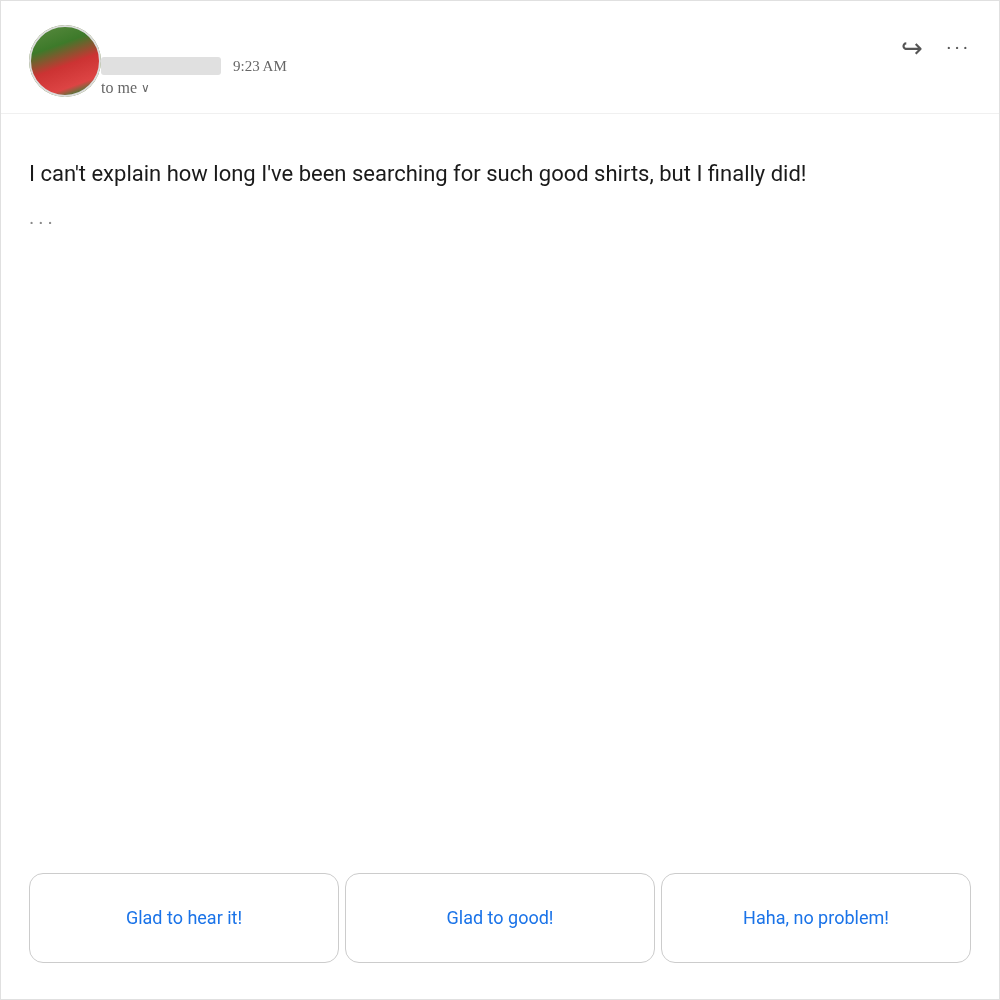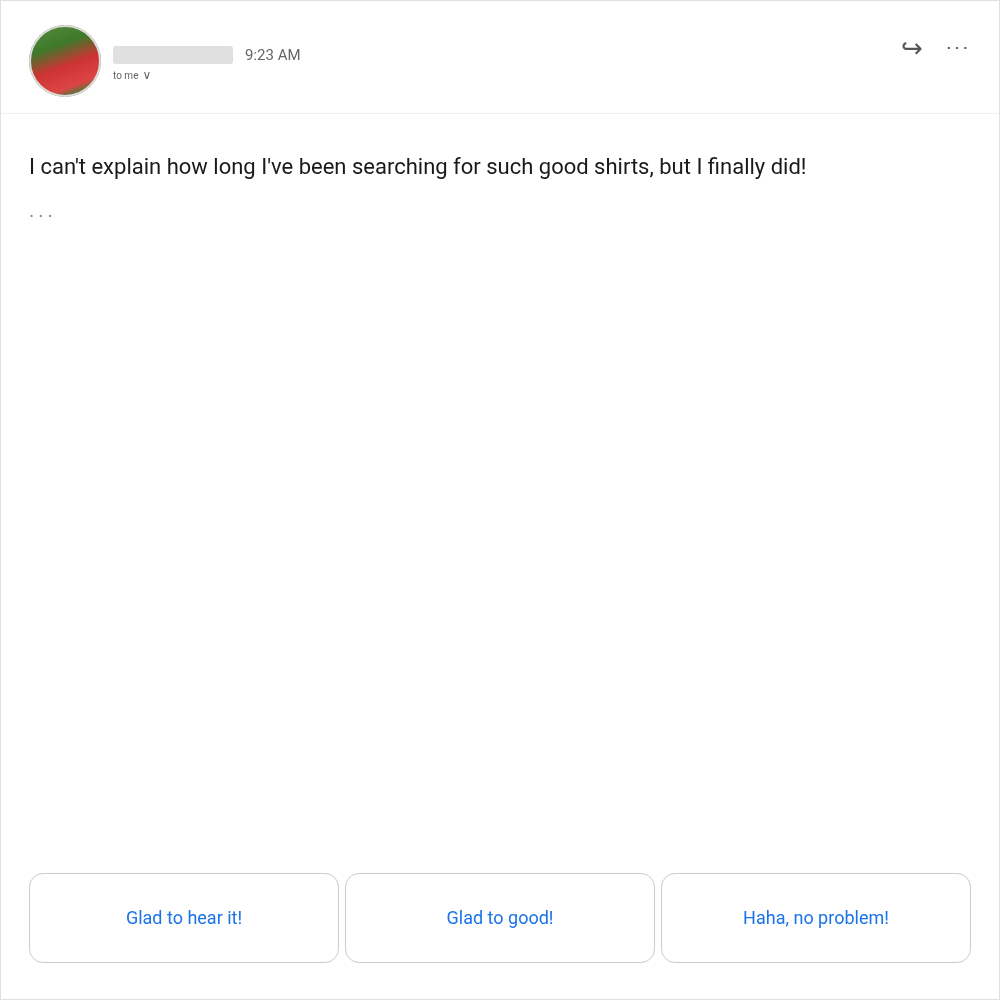--- a/index.html
+++ b/index.html
@@ -28,22 +28,23 @@
     .email-header {
       display: flex;
       align-items: flex-start;
       justify-content: space-between;
       padding: 24px 28px 16px 28px;
       border-bottom: 1px solid #f0f0f0;
     }
 
     .header-left {
       display: flex;
-      align-items: center;
-      gap: 12px;
+      align-items: flex-end;
+      gap: 0;
+      font-family: Liberation Serif, serif;
     }
 
     .avatar {
       width: 72px;
       height: 72px;
       border-radius: 50%;
       overflow: hidden;
       flex-shrink: 0;
       background: #8B9B6B;
       position: relative;
@@ -86,21 +87,21 @@
     }
 
     .to-me-row {
       display: flex;
       align-items: center;
       gap: 4px;
       margin-top: 4px;
     }
 
     .to-me-text {
-      font-size: 10px;
+      font-size: 16px;
       color: #666666;
     }
 
     .chevron-down {
       color: #666666;
       font-size: 12px;
     }
 
     .header-actions {
       display: flex;
@@ -126,20 +127,21 @@
 
     .email-body {
       flex: 1;
       padding: 36px 28px 24px 28px;
     }
 
     .email-text {
       font-size: 22px;
       line-height: 1.55;
       color: #1a1a1a;
+      margin-top: 7px;
     }
 
     .email-paragraph {
       margin-bottom: 32px;
     }
 
     .email-paragraph:last-child {
       margin-bottom: 0;
     }
 

